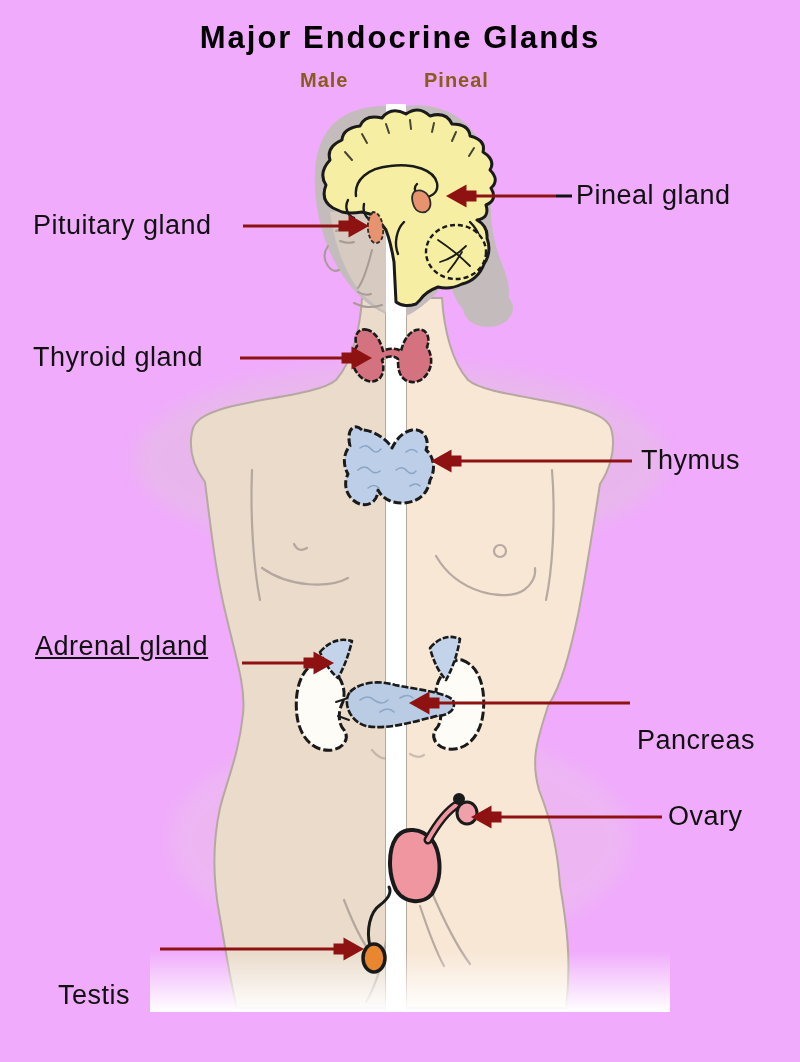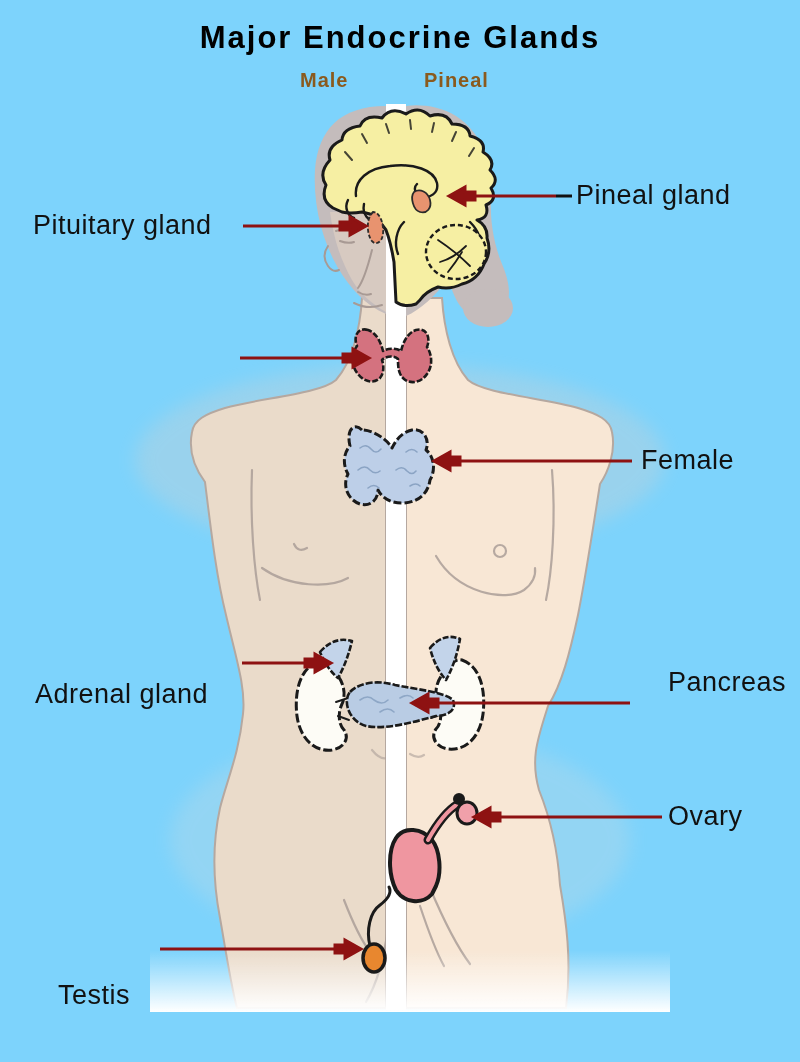--- a/index.html
+++ b/index.html
@@ -1,39 +1,39 @@
 <!DOCTYPE html>
 <html><head>
 <meta charset="utf-8">
 <style>
   html,body{margin:0;padding:0;background:#fff;}
   .stage{
-    position:relative;width:800px;height:1062px;background:#7dd3fc;overflow:hidden;
+    position:relative;width:800px;height:1062px;background:#f0abfc;overflow:hidden;
     font-family:"Liberation Sans","DejaVu Sans",sans-serif;
   }
   .title{
     position:absolute;left:0;right:0;top:20px;text-align:center;
     font-size:31px;font-weight:bold;color:#000;letter-spacing:2px;
   }
   .sex-header{
     position:absolute;top:69px;font-size:20px;font-weight:bold;
     color:#8a5a1e;letter-spacing:1px;
   }
   .sex-header.male{left:300px;}
   .sex-header.female{left:424px;}
   .gland-label{
     position:absolute;font-size:27px;color:#111;letter-spacing:0.5px;
     line-height:1;white-space:nowrap;
   }
   #lbl-pituitary{left:33px;  top:212px;}
   #lbl-pineal   {left:576px; top:182px;}
   #lbl-thyroid  {left:33px;  top:344px;}
   #lbl-thymus   {left:641px; top:447px;}
-  #lbl-adrenal  {left:35px;  top:681px;}
-  #lbl-pancreas {left:637px; top:669px;margin-left:31px;}
+  #lbl-adrenal  {left:35px;  top:633px;text-decoration:underline;}
+  #lbl-pancreas {left:637px; top:727px;}
   #lbl-ovary    {left:668px; top:803px;}
   #lbl-testis   {left:58px;  top:982px;}
   svg{position:absolute;left:0;top:0;}
 </style>
 </head>
 <body>
 
 <div class="stage">
 
   <svg width="800" height="1062" viewBox="0 0 800 1062">
@@ -255,18 +255,19 @@
       </g>
     </g>
   </svg>
 
   <div class="title">Major Endocrine Glands</div>
   <div class="sex-header male">Male</div>
   <div class="sex-header female">Pineal</div>
 
   <div class="gland-label" id="lbl-pineal">Pineal gland</div>
   <div class="gland-label" id="lbl-pituitary">Pituitary gland</div>
-  <div class="gland-label" id="lbl-thymus">Female</div>
+  <div class="gland-label" id="lbl-thyroid">Thyroid gland</div>
+  <div class="gland-label" id="lbl-thymus">Thymus</div>
   <div class="gland-label" id="lbl-adrenal">Adrenal gland</div>
   <div class="gland-label" id="lbl-pancreas">Pancreas</div>
   <div class="gland-label" id="lbl-ovary">Ovary</div>
   <div class="gland-label" id="lbl-testis">Testis</div>
 </div>
 
 </body></html>

